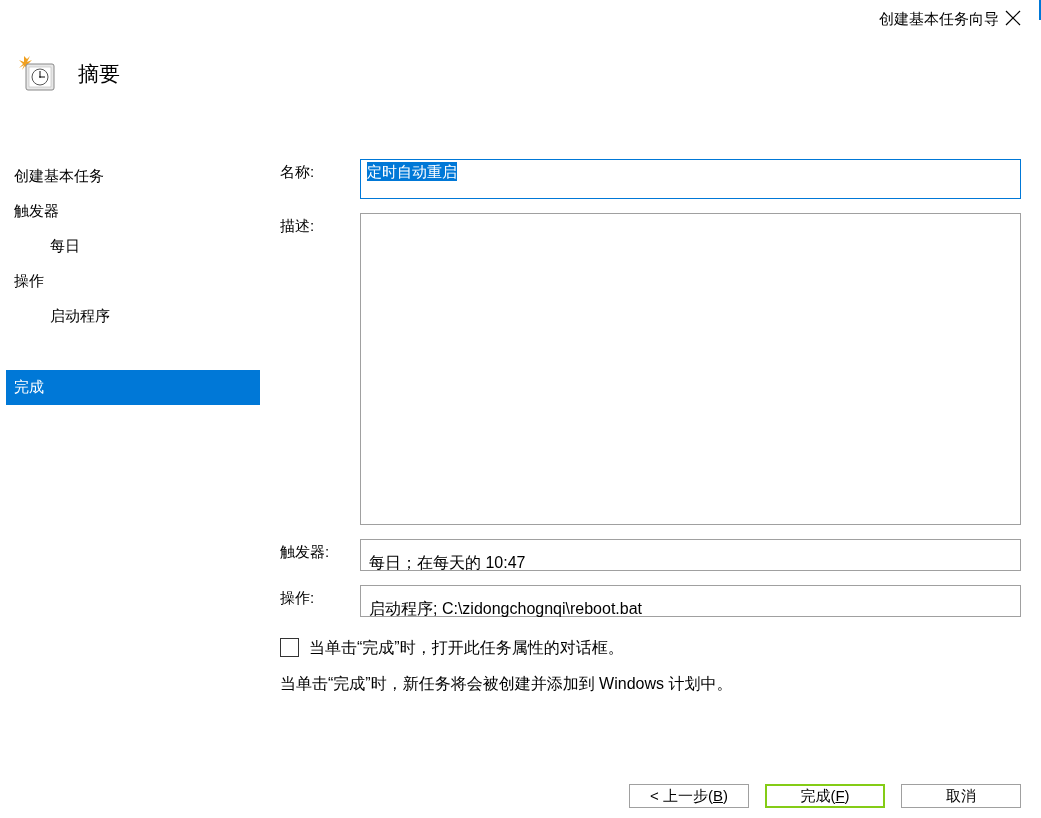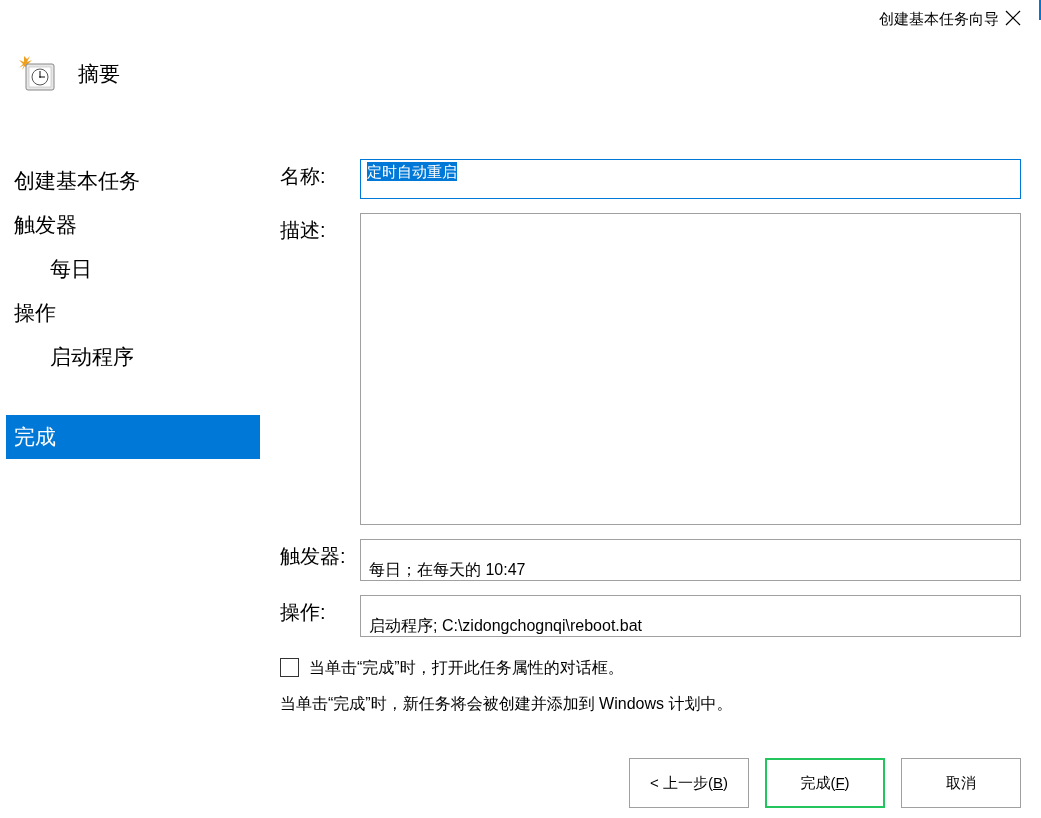--- a/index.html
+++ b/index.html
@@ -54,21 +54,21 @@
       display: flex;
       margin-top: 55px;
       height: 620px;
     }
     .sidebar {
       width: 260px;
       padding-left: 6px;
     }
     .sidebar-item {
       padding: 8px 8px;
-      font-size: 21px;
+      font-size: 15px;
       color: #000;
       cursor: pointer;
     }
     .sidebar-sub {
       padding-left: 44px;
     }
     .sidebar-item.active {
       background: #0078d7;
       color: #ffffff;
       margin-top: 36px;
@@ -78,21 +78,21 @@
       padding-right: 20px;
       padding-left: 20px;
     }
     .row {
       display: flex;
       align-items: flex-start;
       margin-bottom: 14px;
     }
     .row-label {
       width: 80px;
-      font-size: 20px;
+      font-size: 15px;
       padding-top: 4px;
     }
     .input-box {
       flex: 1;
       border: 1px solid #0078d7;
       padding: 3px 6px;
       font-size: 15px;
       height: 40px;
       background: #fff;
     }
@@ -106,21 +106,21 @@
     }
     .textarea-box {
       flex: 1;
       border: 1px solid #a0a0a0;
       height: 312px;
       background: #fff;
     }
     .readonly-box {
       flex: 1;
       border: 1px solid #a0a0a0;
-      padding: 20px 8px;
+      padding: 13px 8px;
       font-size: 16px;
       height: 32px;
       background: #fff;
       color: #000;
     }
     .checkbox-row {
       display: flex;
       align-items: center;
       margin-top: 18px;
       margin-bottom: 10px;
@@ -141,32 +141,32 @@
     }
     .button-row {
       position: absolute;
       bottom: 10px;
       right: 20px;
       display: flex;
       gap: 16px;
     }
     .btn {
       min-width: 120px;
-      height: 50px;
+      height: 24px;
       border: 1px solid #a0a0a0;
       background: #ffffff;
       font-size: 15px;
       cursor: pointer;
       display: flex;
       align-items: center;
       justify-content: center;
       padding: 0 14px;
     }
     .btn.primary {
-      border: 2px solid #22c55e;
+      border: 2px solid #84cc16;
     }
     .btn u {
       text-decoration: underline;
     }
     .right-edge {
       position: absolute;
       right: 0;
       top: 0;
       width: 2px;
       height: 20px;

